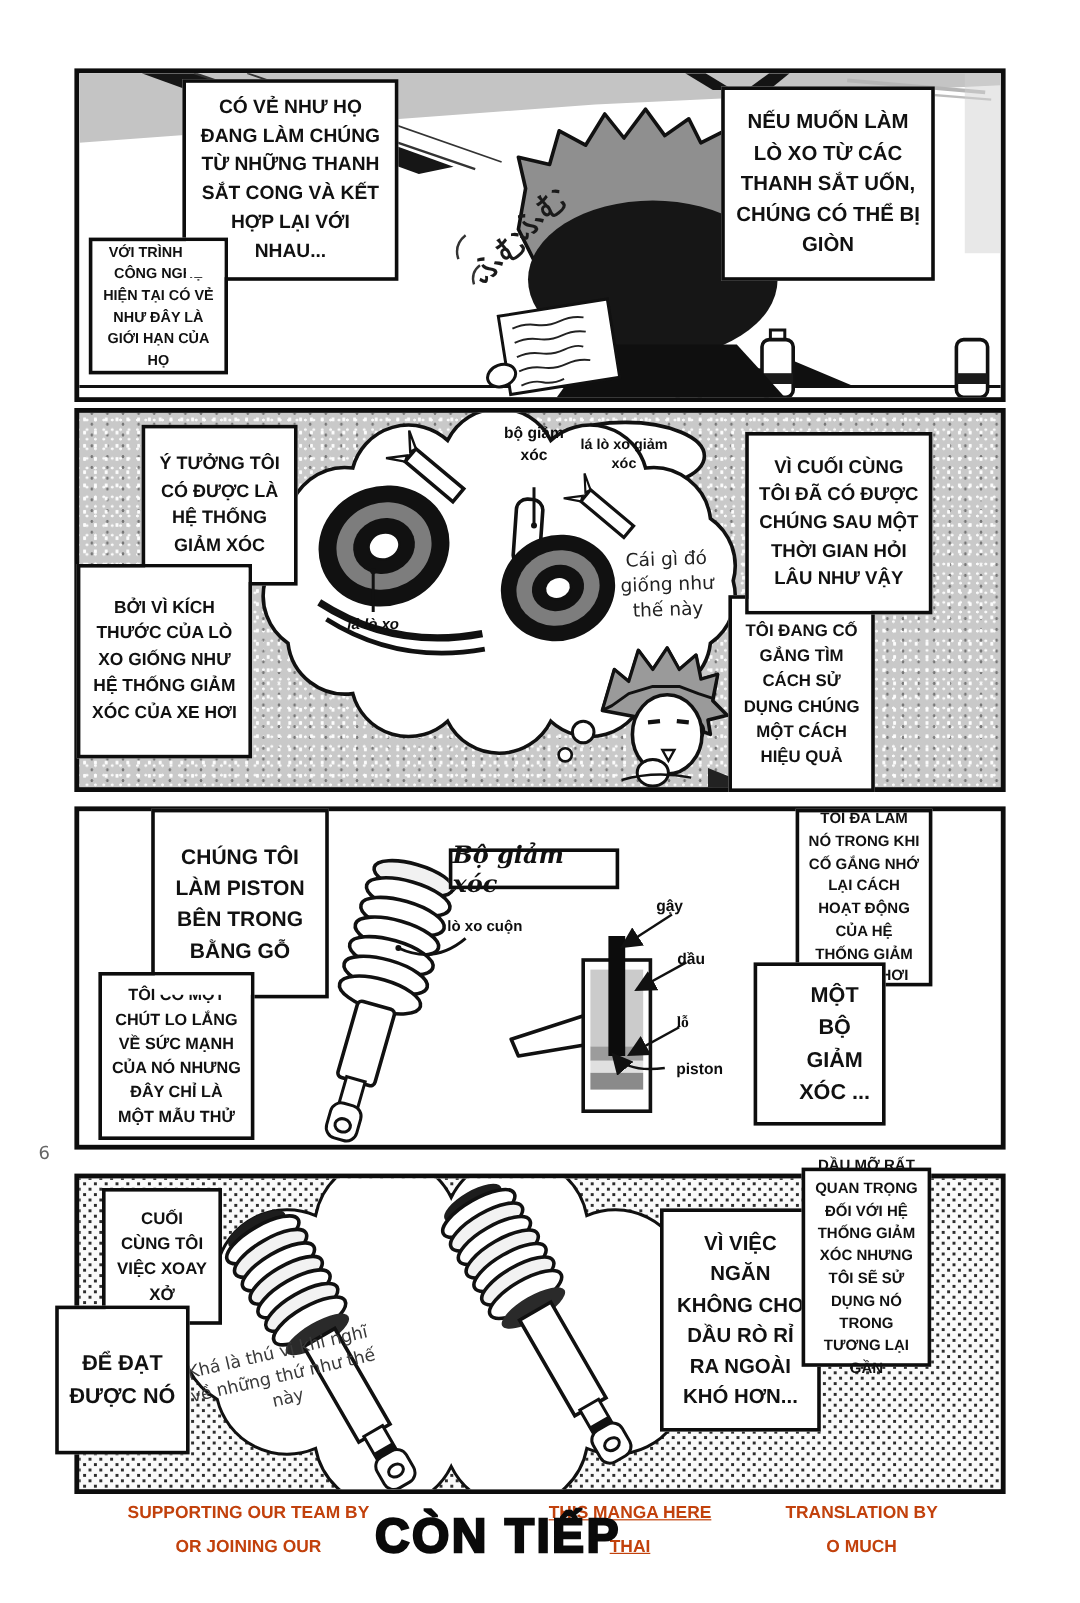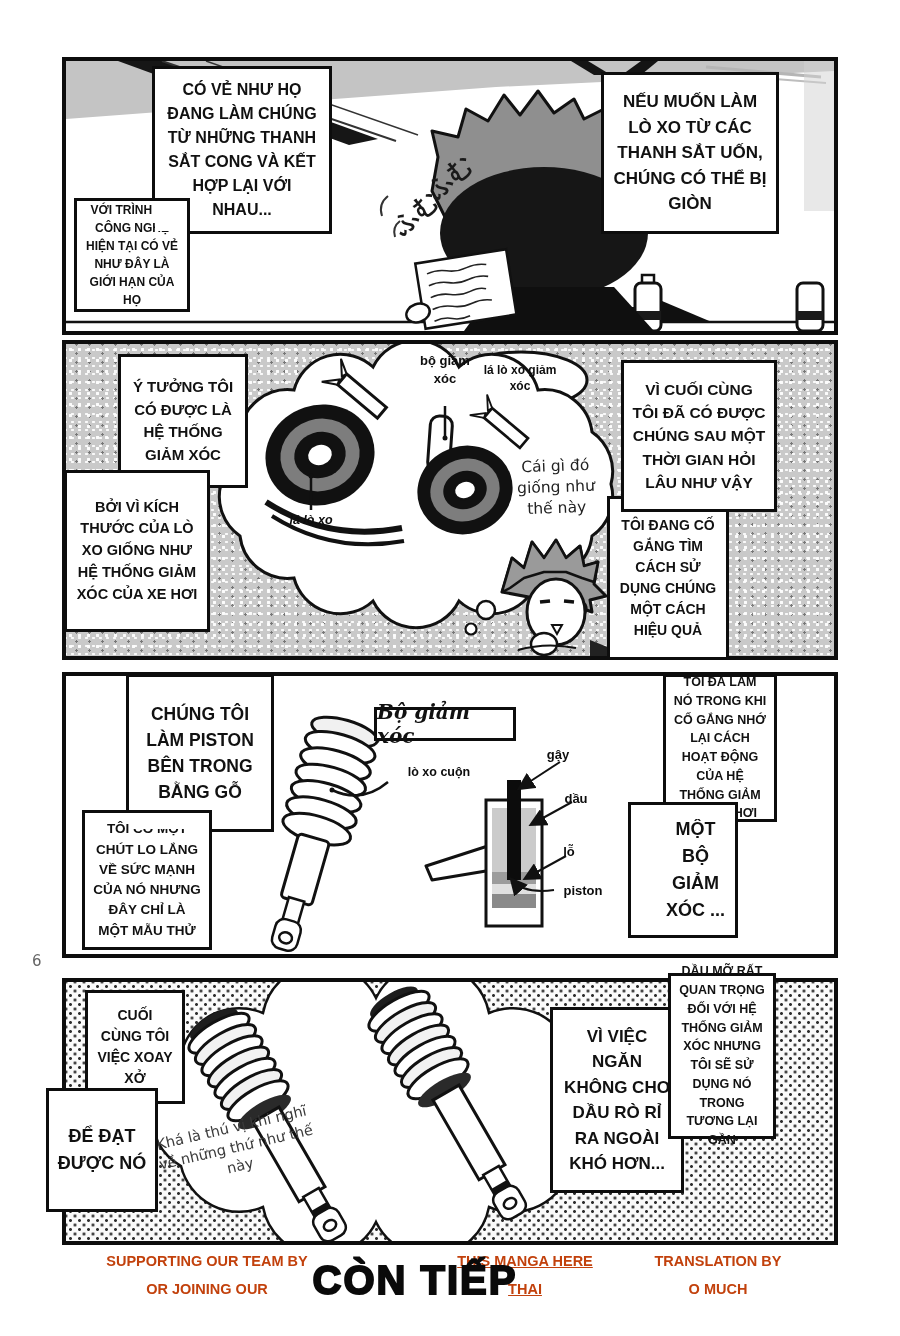--- a/index.html
+++ b/index.html
@@ -217,24 +217,24 @@
       <line x1="506" y1="126" x2="466" y2="148" stroke="#111" stroke-width="2" marker-end="url(#ah)"></line>
       <line x1="500" y1="180" x2="460" y2="202" stroke="#111" stroke-width="2" marker-end="url(#ah)"></line>
       <path d="M488,214 Q458,218 446,204" stroke="#111" stroke-width="2" fill="none" marker-end="url(#ah)"></path>
     </svg>
   </div>
 
   <div class="box" style="left:126px;top:674px;width:148px;height:158px;font-size:17.5px;">CHÚNG TÔI LÀM PISTON BÊN TRONG BẰNG GỖ</div>
   <div class="box" style="left:82px;top:810px;width:130px;height:140px;font-size:13.5px;">TÔI CÓ MỘT CHÚT LO LẮNG VỀ SỨC MẠNH CỦA NÓ NHƯNG ĐÂY CHỈ LÀ MỘT MẪU THỬ</div>
   <div class="seam" style="left:129px;top:813px;width:80px;height:16px;"></div>
   <div class="title-box" style="left:374px;top:707px;width:142px;height:34px;font-size:20px;">Bộ giảm xóc</div>
-  <div class="lbl" style="left:407px;top:764px;width:64px;font-size:12.5px;text-align:center;">lò xo cuộn</div>
+  <div class="lbl" style="left:372px;top:764px;width:64px;font-size:12.5px;text-align:center;">lò xo cuộn</div>
   <div class="lbl" style="left:538px;top:746px;width:40px;font-size:13px;">gậy</div>
   <div class="lbl" style="left:556px;top:790px;width:40px;font-size:13px;">dầu</div>
-  <div class="lbl" style="left:552px;top:843px;width:34px;font-size:13px;">lỗ</div>
+  <div class="lbl" style="left:552px;top:843px;width:34px;font-size:13px;font-family:Liberation Serif, serif;">lỗ</div>
   <div class="lbl" style="left:556px;top:882px;width:54px;font-size:13px;">piston</div>
   <div class="box" style="left:663px;top:674px;width:114px;height:148px;font-size:12.5px;">TÔI ĐÃ LÀM NÓ TRONG KHI CỐ GẮNG NHỚ LẠI CÁCH HOẠT ĐỘNG CỦA HỆ THỐNG GIẢM XÓC XE HƠI</div>
   <div class="box" style="left:628px;top:802px;width:110px;height:136px;font-size:18px;padding-left:32px;">MỘT BỘ GIẢM XÓC ...</div>
   <div class="seam" style="left:666px;top:805px;width:66px;height:14px;"></div>
 
   <div id="page-number" style="left:32px;top:952px;">6</div>
 
   <div id="panel4" class="panel" style="left:62px;top:978px;width:776px;height:267px;">
     <svg width="768" height="259" viewBox="0 0 768 259">
 

